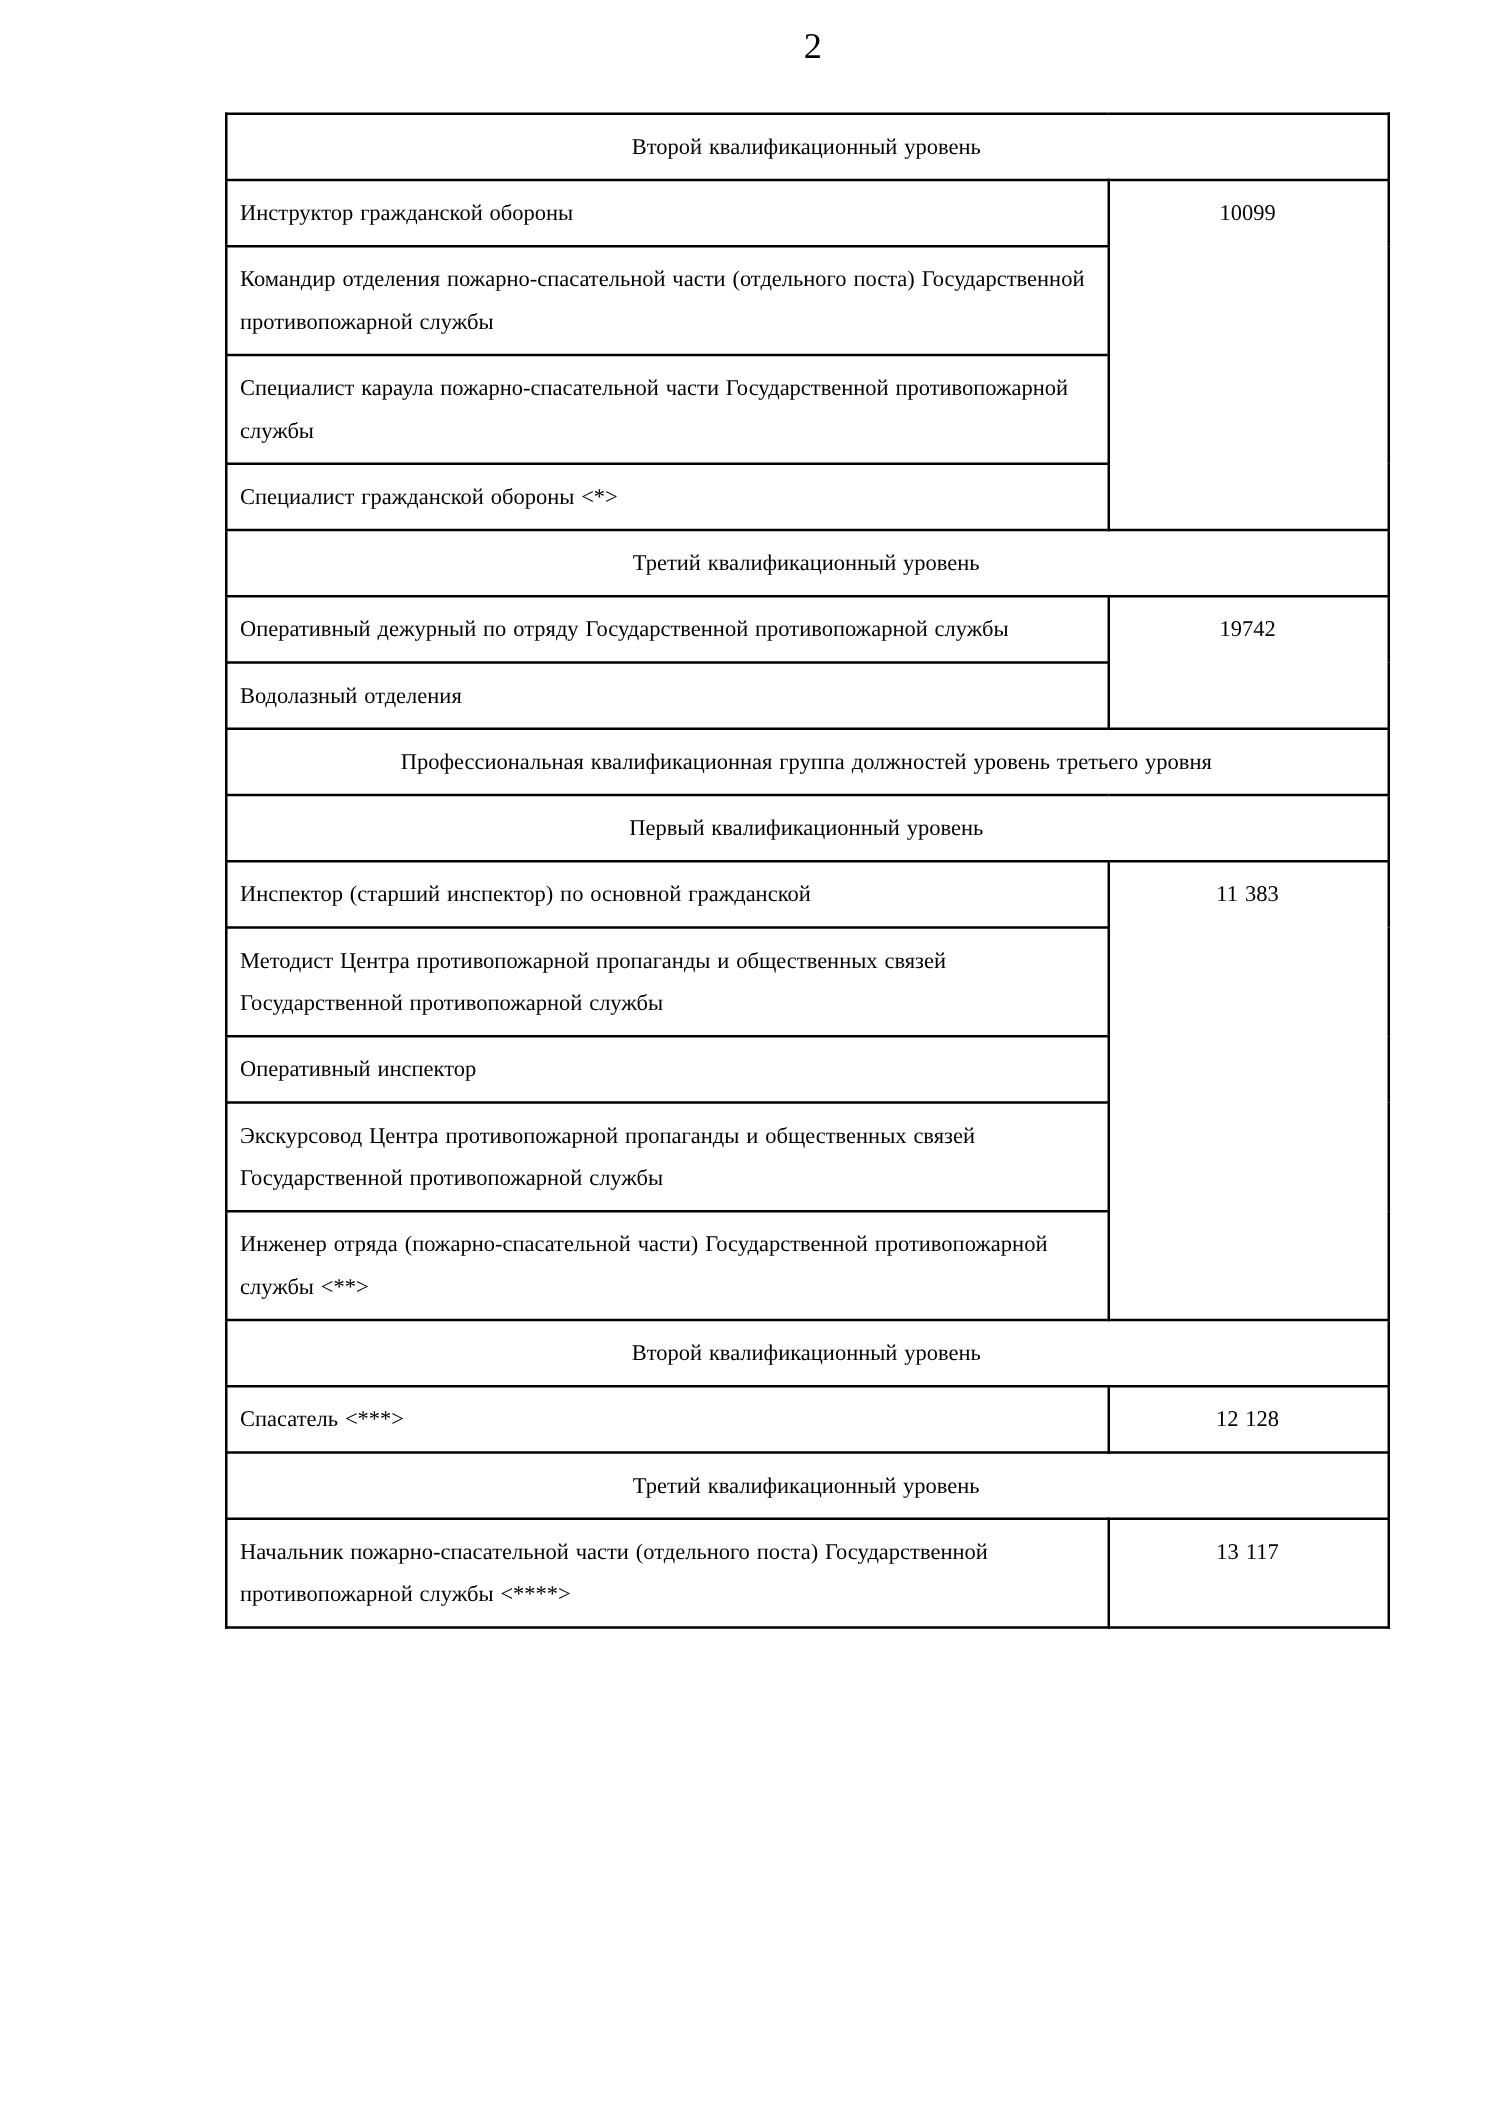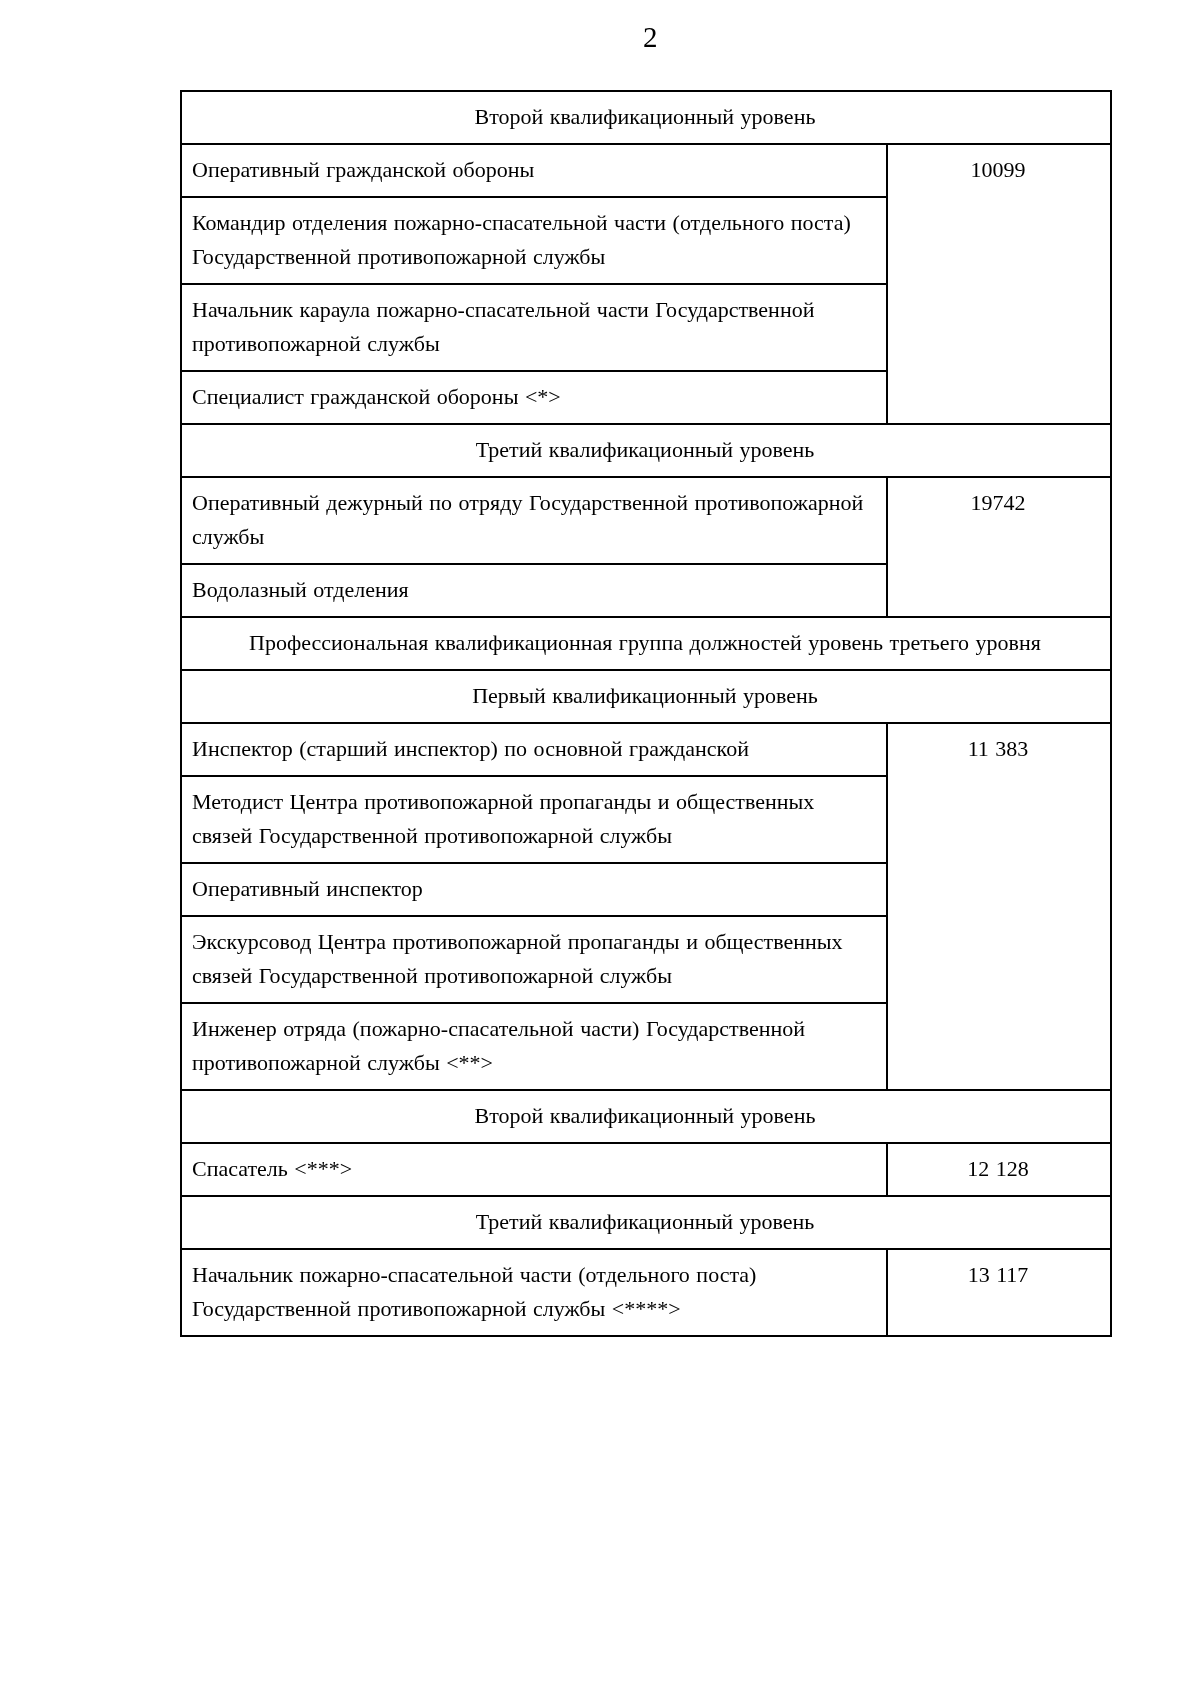--- a/index.html
+++ b/index.html
@@ -23,21 +23,21 @@
     font-size: 29px;
     line-height: 1.1;
   }
   table.doc-table {
     position: absolute;
     top: 90px;
     left: 180px;
     width: 930px;
     border-collapse: collapse;
     table-layout: fixed;
-    font-size: 22px;
+    font-size: 18px;
     line-height: 34px;
   }
   table.doc-table td {
     border: 2px solid #000000;
     padding: 8px 12px 9px 10px;
     vertical-align: top;
     word-spacing: 1px;
   }
   td.hdr {
     text-align: center;
@@ -62,28 +62,28 @@
     <colgroup>
       <col style="width:706px">
       <col style="width:224px">
     </colgroup>
 
     <tbody>
         <tr>
       <td class="hdr" colspan="2">Второй квалификационный уровень</td>
     </tr>
     <tr>
-      <td>Оперативный гражданской обороны</td>
+      <td>Инструктор гражданской обороны</td>
       <td class="num" rowspan="4">10099</td>
     </tr>
     <tr>
       <td>Командир отделения пожарно-спасательной части (отдельного поста) Государственной противопожарной службы</td>
     </tr>
     <tr>
-      <td>Начальник караула пожарно-спасательной части Государственной противопожарной службы</td>
+      <td>Специалист караула пожарно-спасательной части Государственной противопожарной службы</td>
     </tr>
     <tr>
       <td>Специалист гражданской обороны &lt;*&gt;</td>
     </tr>
 
     <tr>
       <td class="hdr" colspan="2">Третий квалификационный уровень</td>
     </tr>
     <tr>
       <td>Оперативный дежурный по отряду Государственной противопожарной службы</td>

